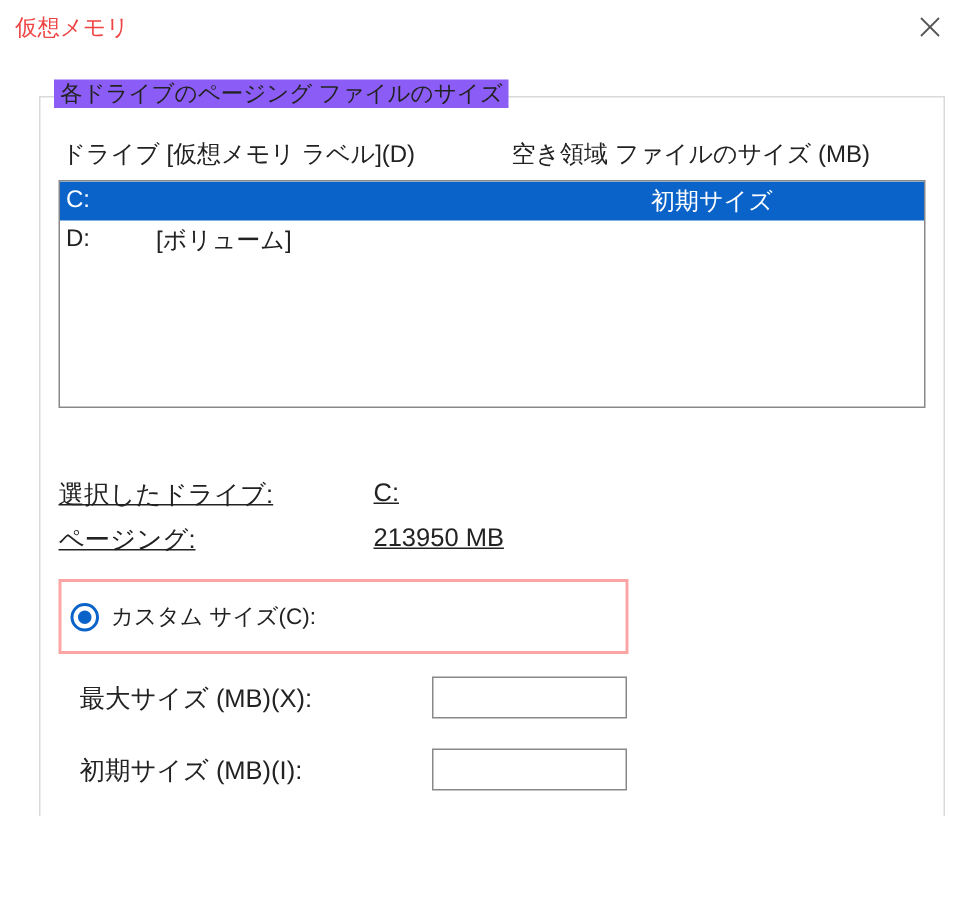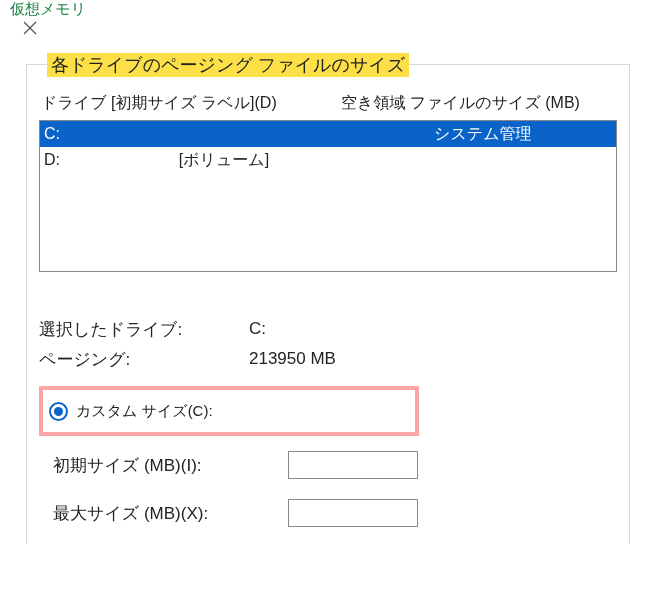--- a/index.html
+++ b/index.html
@@ -9,23 +9,23 @@
     height: 610px;
     font-family: "Yu Gothic UI", "Meiryo", "Segoe UI", sans-serif;
     font-size: 15px;
     color: #222;
     background: #fff;
     overflow: hidden;
   }
   .titlebar {
     height: 36px;
     display: flex;
+    align-items: center;
     padding: 0 10px;
-    color: #15803d;
-    flex-direction: column;
+    color: #ef4444;
   }
   .titlebar .title {
     flex: 1 1 auto;
     font-size: 15px;
   }
   .titlebar .close {
     width: 40px;
     height: 36px;
     display: flex;
     align-items: center;
@@ -56,24 +56,24 @@
     border: 1px solid #d9d9d9;
     border-bottom: none;
     margin-top: 10px;
     padding: 24px 12px 0 12px;
     height: 480px;
     box-sizing: border-box;
   }
   .groupbox-legend {
     position: absolute;
     top: -12px;
-    left: 20px;
-    background: #fde047;
+    left: 9px;
+    background: #8b5cf6;
     padding: 0 4px;
-    font-size: 18px;
+    font-size: 15px;
   }
   .drive-header {
     display: flex;
     padding: 4px 2px 6px 2px;
     font-size: 16px;
   }
   .dh-left { width: 300px; }
   .dh-right { flex: 1; }
   .drive-list {
     border: 1px solid #888;
@@ -85,35 +85,36 @@
     display: flex;
     height: 26px;
     align-items: center;
     font-size: 16px;
   }
   .drive-row.selected {
     background: #0a63c9;
     color: #fff;
   }
   .dr-drive { width: 60px; padding-left: 4px; }
-  .dr-label { width: 240px; text-align: center; }
+  .dr-label { width: 240px; }
   .dr-size  { flex: 1; padding-left: 90px; }
   .info-block {
     margin-top: 42px;
     font-size: 17px;
   }
   .info-line {
     display: flex;
     height: 30px;
     align-items: center;
+    text-decoration: underline;
   }
   .info-key { width: 210px; }
   .info-val { flex: 1; }
   .highlight-box {
-    border: 4px solid #fca5a5;
+    border: 2px solid #fca5a5;
     padding: 8px 4px 8px 6px;
     margin-top: 12px;
     display: inline-flex;
     align-items: center;
     gap: 8px;
     width: 380px;
     box-sizing: border-box;
     height: 50px;
   }
   .radio-outer {
@@ -158,29 +159,29 @@
   </div>
 </div>
 
 <div class="content">
 
 
   <div class="groupbox">
     <div class="groupbox-legend">各ドライブのページング ファイルのサイズ</div>
 
     <div class="drive-header">
-      <div class="dh-left">ドライブ  [初期サイズ ラベル](D)</div>
+      <div class="dh-left">ドライブ  [仮想メモリ ラベル](D)</div>
       <div class="dh-right">空き領域 ファイルのサイズ (MB)</div>
     </div>
 
     <div class="drive-list">
       <div class="drive-row selected">
         <div class="dr-drive">C:</div>
         <div class="dr-label"></div>
-        <div class="dr-size">システム管理</div>
+        <div class="dr-size">初期サイズ</div>
       </div>
       <div class="drive-row">
         <div class="dr-drive">D:</div>
         <div class="dr-label">[ボリューム]</div>
       </div>
     </div>
 
     <div class="info-block">
       <div class="info-line">
         <div class="info-key">選択したドライブ:</div>
@@ -193,23 +194,23 @@
     </div>
 
     <div class="highlight-box">
       <span class="radio-outer">
           <span class="radio-inner"></span>
         </span>
       <span>カスタム サイズ(C):</span>
     </div>
 
     <div class="size-row">
+      <div class="size-label">最大サイズ (MB)(X):</div>
+      <input class="size-input" type="text" value="" style="">
+    </div>
+
+    <div class="size-row">
       <div class="size-label">初期サイズ (MB)(I):</div>
       <input class="size-input" type="text" value="" style="">
     </div>
 
-    <div class="size-row">
-      <div class="size-label">最大サイズ (MB)(X):</div>
-      <input class="size-input" type="text" value="" style="">
-    </div>
-
   </div>
 </div>
 
 </body></html>

